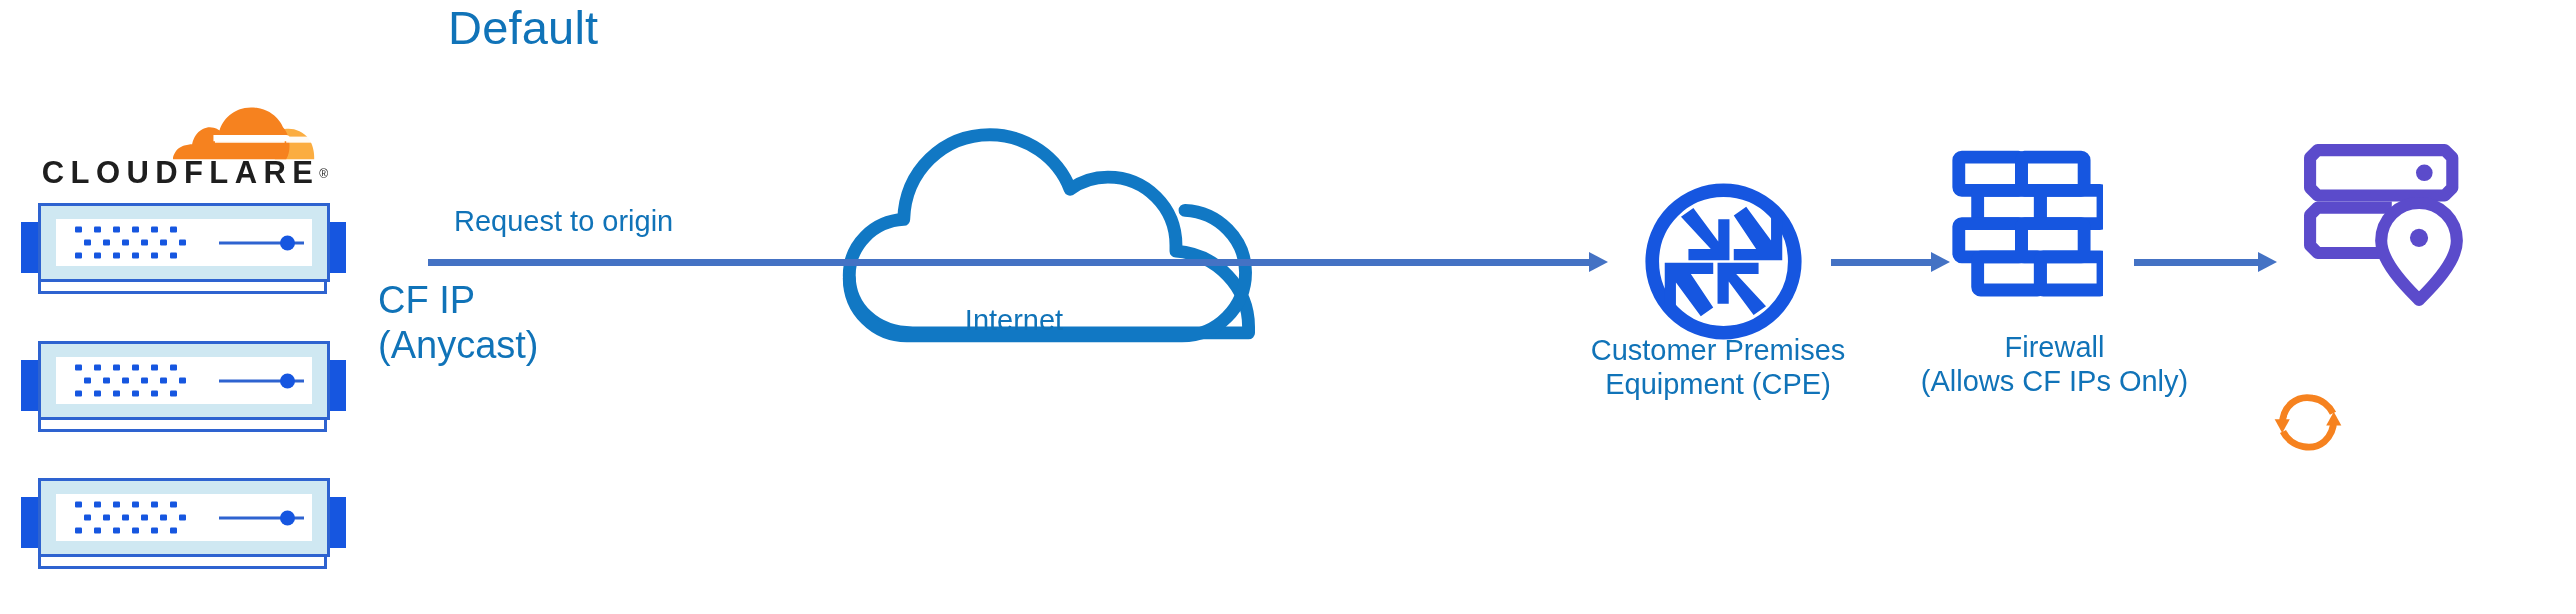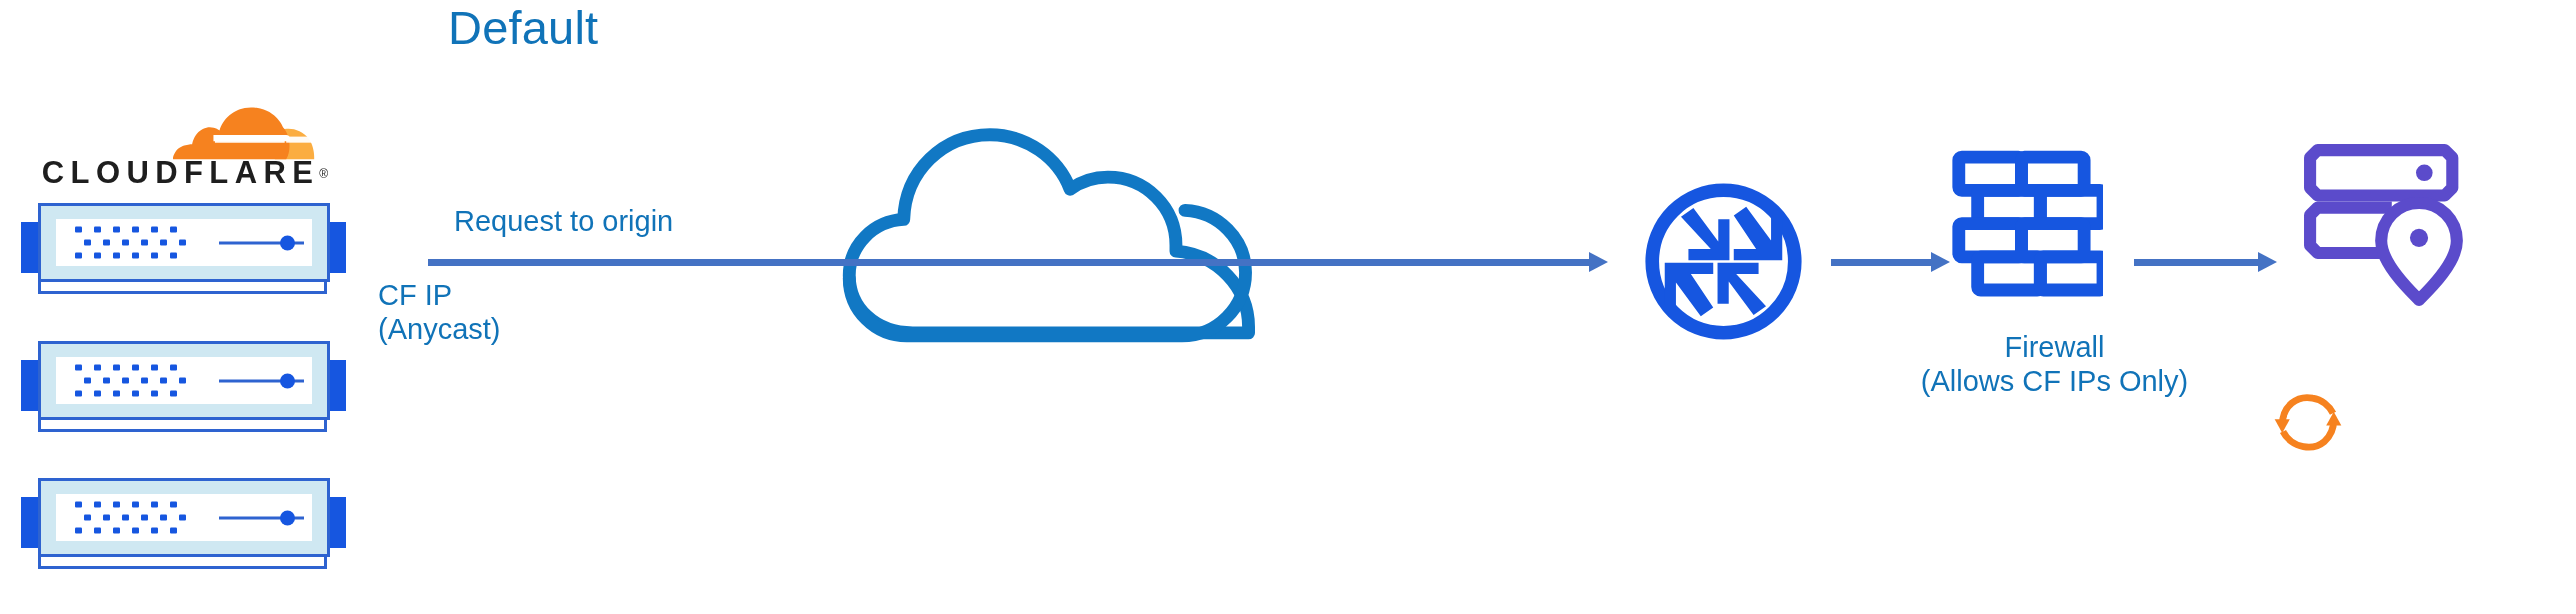--- a/index.html
+++ b/index.html
@@ -140,21 +140,21 @@
   
   .label {
     position: absolute;
     color: #1073B8;
     font-size: 29px;
     line-height: 1.18;
   }
   .label.center { text-align: center; }
 
   #label-request-to-origin { left: 454px; top: 204px; font-size: 29px; white-space: nowrap; }
-  #label-cf-ip { left: 378px; top: 278px; font-size: 29px; }
+  #label-cf-ip { left: 378px; top: 278px; font-size: 38px; }
   #label-internet { left: 893px; top: 303px; width: 242px; text-align: center; font-size: 29px; }
   #label-cpe  { left: 1506px; top: 333px; width: 424px; text-align: center; }
   #label-firewall { left: 1884px; top: 330px; width: 341px; text-align: center; }
   #label-origin { left: 2285px; top: 331px; white-space: nowrap; }
   #label-cloudflared { left: 2357px; top: 387px; width: 189px; font-size: 29px; }
 
   
   #internet-cloud { left: 840px; top: 106px; width: 439px; height: 242px; }
 
   
@@ -347,20 +347,21 @@
     <div class="head" style="left:124px;"></div>
   </div>
 
   <div class="label abs" id="label-request-to-origin">Request to origin</div>
 
   <div class="label abs" id="label-cf-ip">
     <div>CF IP</div>
     <div>(Anycast)</div>
   </div>
 
+  <div class="label abs" id="label-internet">Internet</div>
 
   <div class="abs" id="cpe-icon">
     <svg viewBox="0 0 215 215" width="163" height="163" aria-hidden="true">
       <circle cx="107.5" cy="107.5" r="94" fill="none" stroke="#1656E0" stroke-width="18"></circle>
 
       <g fill="#1656E0">
         <path d="M52 48 L72 34 L112 88 L112 52 L130 52 L130 118 L64 118 L64 100 L100 100 Z" transform="translate(-6,-4) scale(0.82) translate(18,16)"></path>
       </g>
 
       <g fill="#1656E0">
@@ -370,20 +371,24 @@
       <g fill="#1656E0" transform="rotate(180 107.5 107.5)">
         <path d="M84 118 L84 100 L120 100 L84 46 L104 32 L144 86 L144 50 L162 50 L162 118 Z" transform="translate(62,-4) scale(0.82) translate(-12,16)"></path>
       </g>
 
       <g fill="#1656E0" transform="rotate(180 107.5 107.5)">
         <path d="M52 48 L72 34 L112 88 L112 52 L130 52 L130 118 L64 118 L64 100 L100 100 Z" transform="translate(-6,-4) scale(0.82) translate(18,16)"></path>
       </g>
     </svg>
   </div>
 
+  <div class="label center abs" id="label-cpe">
+    <div>Customer Premises</div>
+    <div>Equipment (CPE)</div>
+  </div>
 
   <div class="abs" id="firewall-icon">
     <svg viewBox="0 0 200 215" width="151" height="163" aria-hidden="true">
       <g fill="none" stroke="#1656E0" stroke-width="17" stroke-linejoin="round">
 
         <rect x="9" y="9" rx="4" width="83" height="44"></rect>
         <rect x="92" y="9" rx="4" width="83" height="44"></rect>
 
         <rect x="34" y="53" rx="4" width="83" height="44"></rect>
         <rect x="117" y="53" rx="4" width="83" height="44"></rect>

